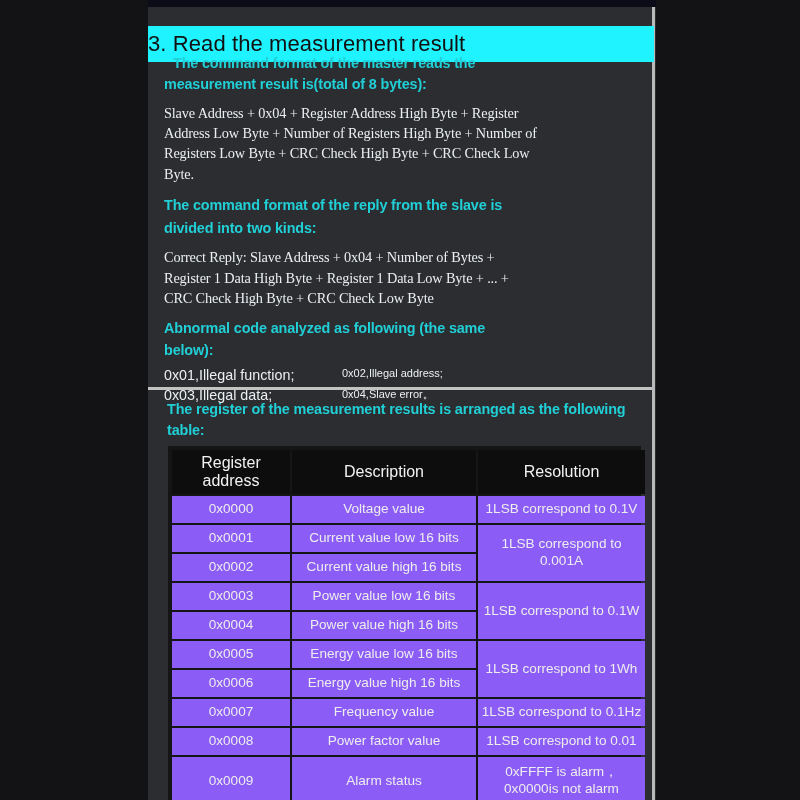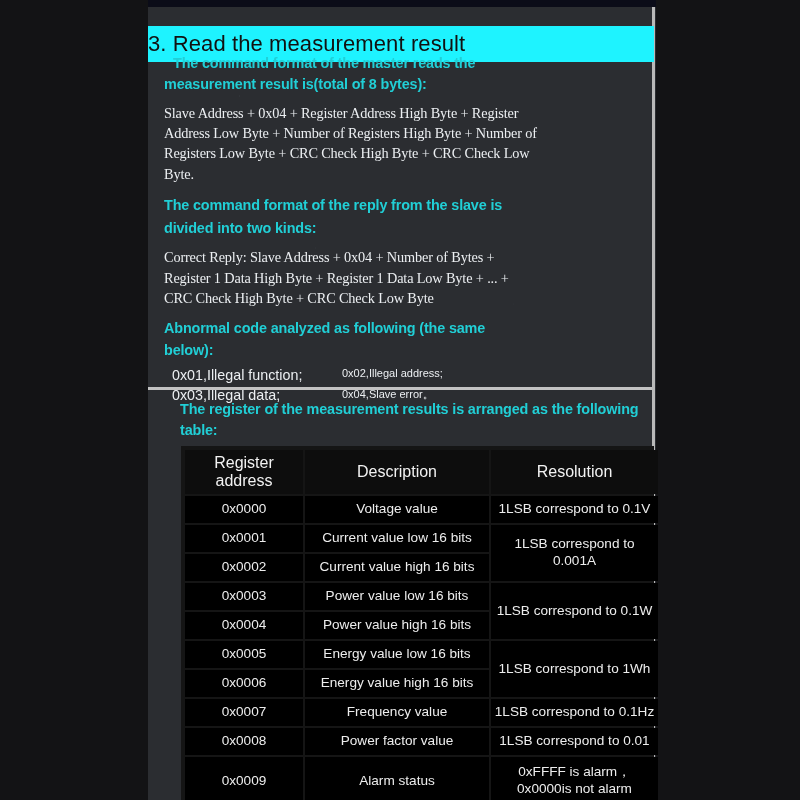--- a/index.html
+++ b/index.html
@@ -79,33 +79,33 @@
     color: #eceff2; font-size: 14.3px;
     line-height: 1.42; letter-spacing: -.15px;
   }
   .gap-s { margin-top: 7px; font-family: Liberation Serif, serif; }
   .gap-m { margin-top: 10px; }
   .indent { text-indent: 9px; }
 
   
   .codes { margin-top: 6px; position: relative; }
   .codes .row { display: block; position: relative; height: 20px; }
-  .codes .c1 { position: absolute; left: 8px;   color:#eceff2; font-size:14.3px; white-space:nowrap; }
+  .codes .c1 { position: absolute; left: 0px;   color:#eceff2; font-size:14.3px; white-space:nowrap; }
   .codes .c2 { position: absolute; left: 178px; color:#eceff2; font-size:11px; white-space:nowrap; }
 
   
   #divider {
     position: absolute; left: 0; top: 387px;
     width: 504px; height: 3px;
     background: #c3c3c3;
   }
 
   
   #sec2 {
-    position: absolute; left: 16px; top: 390px;
+    position: absolute; left: 3px; top: 390px;
     width: 504px; height: 302px;
     padding: 9px 14px 0 16px;
   }
 
   
   #tbl-wrap {
     position: absolute; left: 17px; top: 56px;
     width: 473px;
     background: #151515;
     padding: 2px;
@@ -121,21 +121,21 @@
     color: #f2f2f2;
     font-weight: 400;
     font-size: 16px;
     line-height: 1.12;
     height: 44px;
     vertical-align: middle;
     text-align: center;
     padding: 2px 4px;
   }
   table.reg td {
-    background: #000000;
+    background: #8b5cf6;
     color: #ededed;
     font-weight: 400;
     font-size: 13.6px;
     text-align: center;
     vertical-align: middle;
     height: 27px;
     padding: 2px 3px;
     line-height: 1.25;
   }
   table.reg td.tall { height: 48px; }

